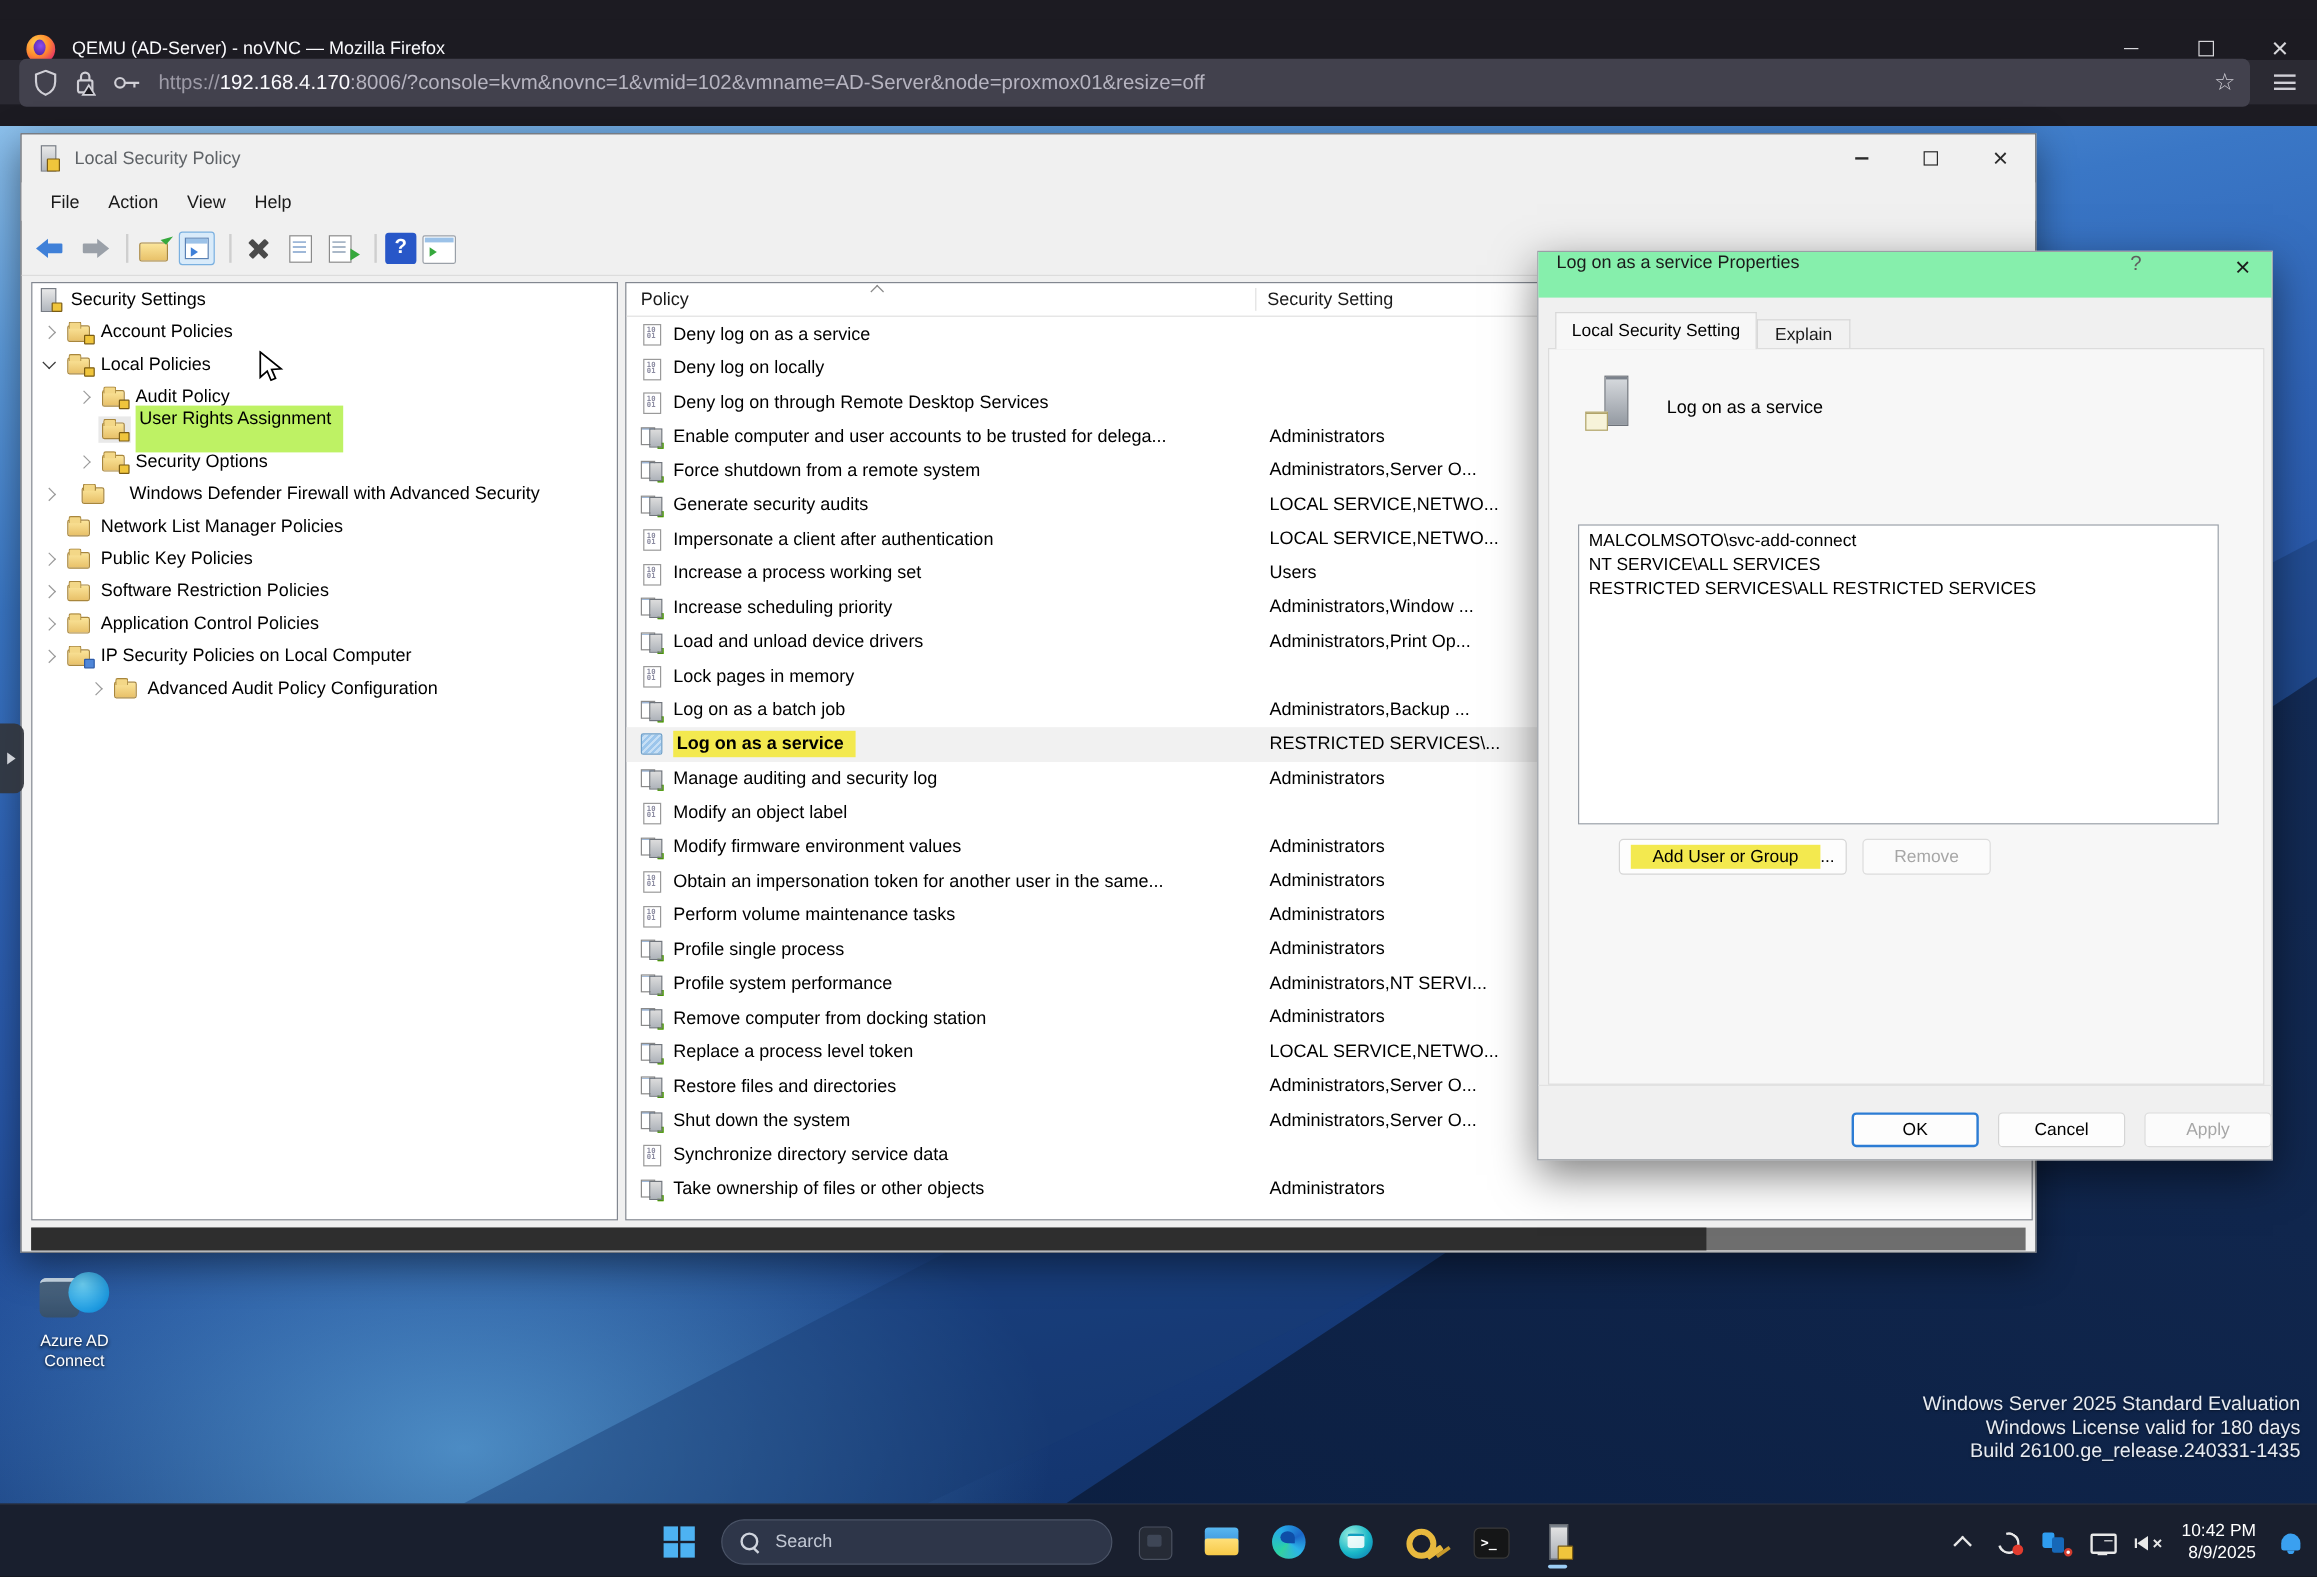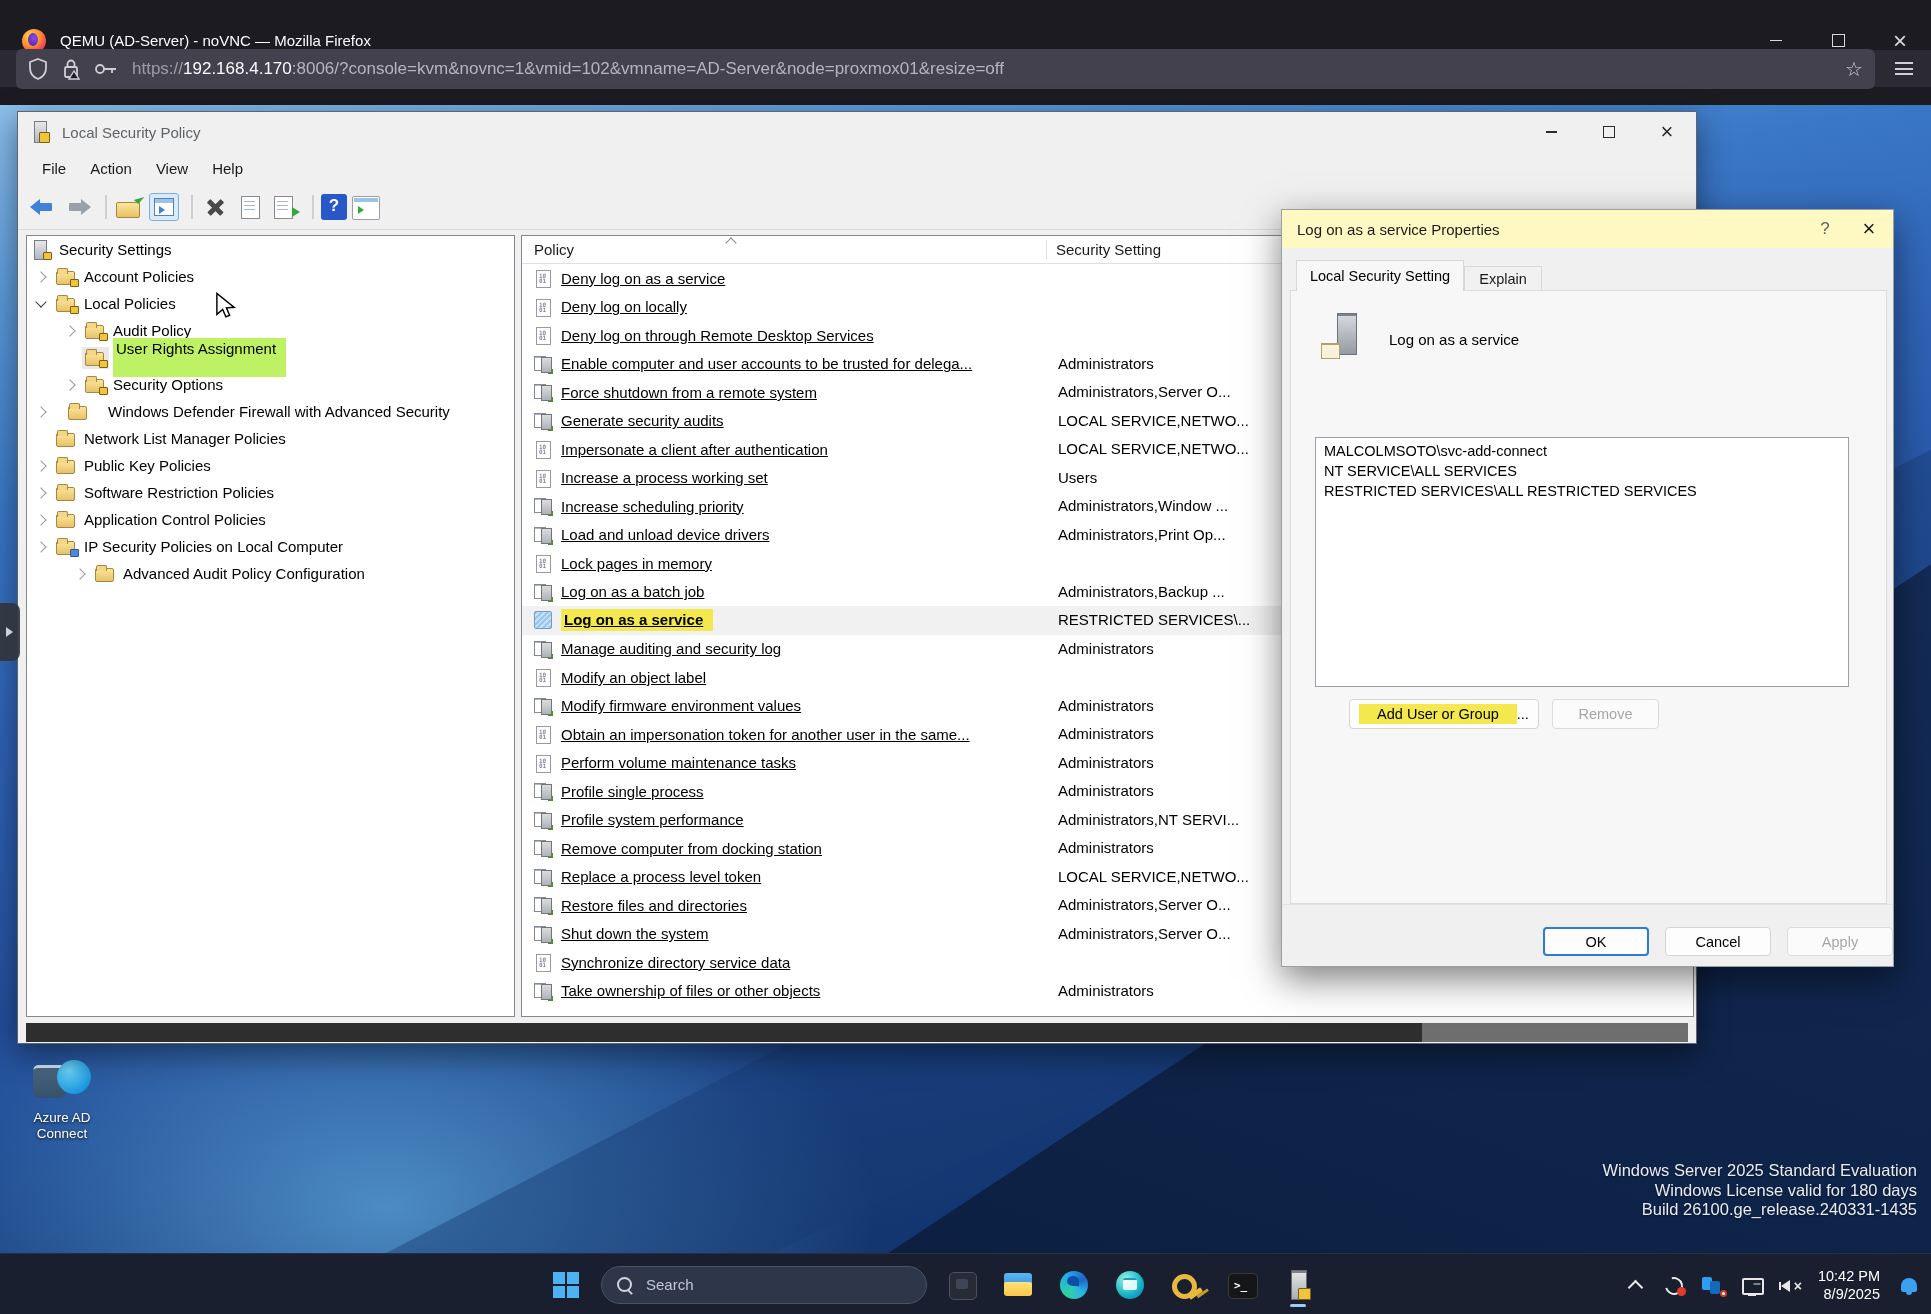--- a/index.html
+++ b/index.html
@@ -103,41 +103,41 @@
   .trow[data-icon="security-root"] .ovl{position:absolute;right:0px;bottom:-2px;width:9px;height:8px;background:#f0c53c;border:1px solid #7a5c14;border-radius:1px;}
   .trow.hl .tico{box-shadow:0 0 0 3px #e9e9e9;background:#e9e9e9;}
   .trow.hl .tlabel{background:#bef264;padding:2px 10px 20px 3px;font-weight:normal;}
 
   .list-head{position:relative;height:28px;border-bottom:1px solid #e0e0e0;font-size:15px;color:#1a1a1a;}
   .col-policy{position:absolute;left:12px;top:5px;}
   .col-setting{position:absolute;left:534px;top:5px;}
   .head-sep1{position:absolute;left:524px;top:4px;bottom:4px;width:1px;background:#e0e0e0;}
   .head-sep2{position:absolute;left:774px;top:4px;bottom:4px;width:1px;background:#e0e0e0;}
   .sort-caret{position:absolute;left:205px;top:3px;width:8px;height:8px;border-left:1.6px solid #8a8a8a;border-top:1.6px solid #8a8a8a;transform:rotate(45deg);}
-  .lrow{position:relative;display:flex;align-items:center;height:28.5px;font-size:15px;color:#000;white-space:nowrap;text-decoration:underline;}
+  .lrow{position:relative;display:flex;align-items:center;height:28.5px;font-size:15px;color:#000;white-space:nowrap;}
   .lrow.sel{background:#f1f1f1;}
   .lico{position:relative;width:18px;height:18px;flex:none;margin:0 9px 0 12px;}
   .lrow[data-icon="server"] .lico::before{content:"";position:absolute;left:0;top:1px;width:10px;height:13px;background:#fff;border:1px solid #8a8a8a;box-shadow:inset 0 3px 0 -2px #9fb8d8,inset 0 6px 0 -5px #9fb8d8;}
   .lrow[data-icon="server"] .lico::after{content:"";position:absolute;right:0;bottom:0;width:9px;height:14px;background:linear-gradient(#dcdcdc,#aeb3ba);border:1px solid #70757c;}
   .lrow[data-icon="server"] .lico i{position:absolute;right:-1px;bottom:-1px;width:5px;height:5px;background:#7ed321;border:1px solid #4a8f12;}
   .lrow[data-icon="binary"] .lico::before{content:"";position:absolute;left:2px;top:1px;width:13px;height:16px;background:#fff;border:1px solid #9a9a9a;}
   .lrow[data-icon="binary"] .lico::after{content:"10\A 01";white-space:pre;position:absolute;left:5px;top:4px;font:700 6px/5px "DejaVu Sans Mono",monospace;color:#8a8aa0;}
   .lrow[data-icon="selected"] .lico::before{content:"";position:absolute;inset:0;background:repeating-linear-gradient(135deg,#9cc6ec 0 2px,#c6dff5 2px 4px);border:1px solid #6d9fc9;border-radius:2px;}
   .lpol{flex:none;}
   .lrow.sel .lpol{background:#f3e94f;font-weight:bold;padding:2px 10px 3px 3px;}
   .lset{position:absolute;left:536px;top:5px;}
   .hscroll{position:absolute;left:8px;top:911px;right:8px;height:19px;background:#6e6e6e;}
   .hscroll .thumb{position:absolute;left:0;top:0;bottom:0;width:84%;background:#2e2e2e;}
 
   
   .cursor{position:absolute;left:215px;top:292px;z-index:30;}
 
   
   .dlg{position:absolute;left:1281px;top:104px;width:613px;height:758px;background:#f0f0f0;border:1px solid #9a9fa6;box-shadow:0 12px 34px rgba(0,0,0,.5);z-index:20;}
-  .dlg-titlebar{position:absolute;left:0;top:0;right:0;height:38px;background:#fef9c3;display:flex;align-items:center;}
+  .dlg-titlebar{position:absolute;left:0;top:0;right:0;height:38px;background:#86efac;display:flex;gap:45px;}
   .dlg-title{margin-left:15px;font-size:15px;color:#1b1b1b;}
   .dlg-help{margin-left:auto;color:#5f5f5f;font-size:17px;width:40px;text-align:center;}
   .dlg-close{width:48px;text-align:center;color:#1b1b1b;font-size:22px;}
   .tab{position:absolute;font-size:14.5px;display:flex;align-items:center;justify-content:center;}
   .tab-active{left:14px;top:50px;width:168px;height:31px;background:#f7f7f7;border:1px solid #d8d8d8;border-bottom:none;z-index:2;color:#000;}
   .tab-idle{left:182px;top:56px;width:78px;height:25px;background:#f1f1f1;border:1px solid #d8d8d8;border-bottom:none;color:#1a1a1a;}
   .dlg-page{position:absolute;left:8px;top:80px;width:597px;height:614px;background:#f7f7f7;border:1px solid #dcdcdc;}
   .pol-ico{position:absolute;left:28px;top:22px;width:44px;height:48px;}
   .pol-ico::before{content:"";position:absolute;right:6px;top:0;width:18px;height:40px;background:linear-gradient(#d8dbdf,#949aa2);border:1px solid #6d727a;box-shadow:inset 0 6px 0 -4px #7b828c,inset 0 12px 0 -10px #7b828c;}
   .pol-ico::after{content:"";position:absolute;left:2px;bottom:2px;width:17px;height:14px;background:#f7f3d9;border:1px solid #b0a36a;box-shadow:inset 0 5px 0 -4px #b0a36a,inset 0 9px 0 -8px #b0a36a;}

